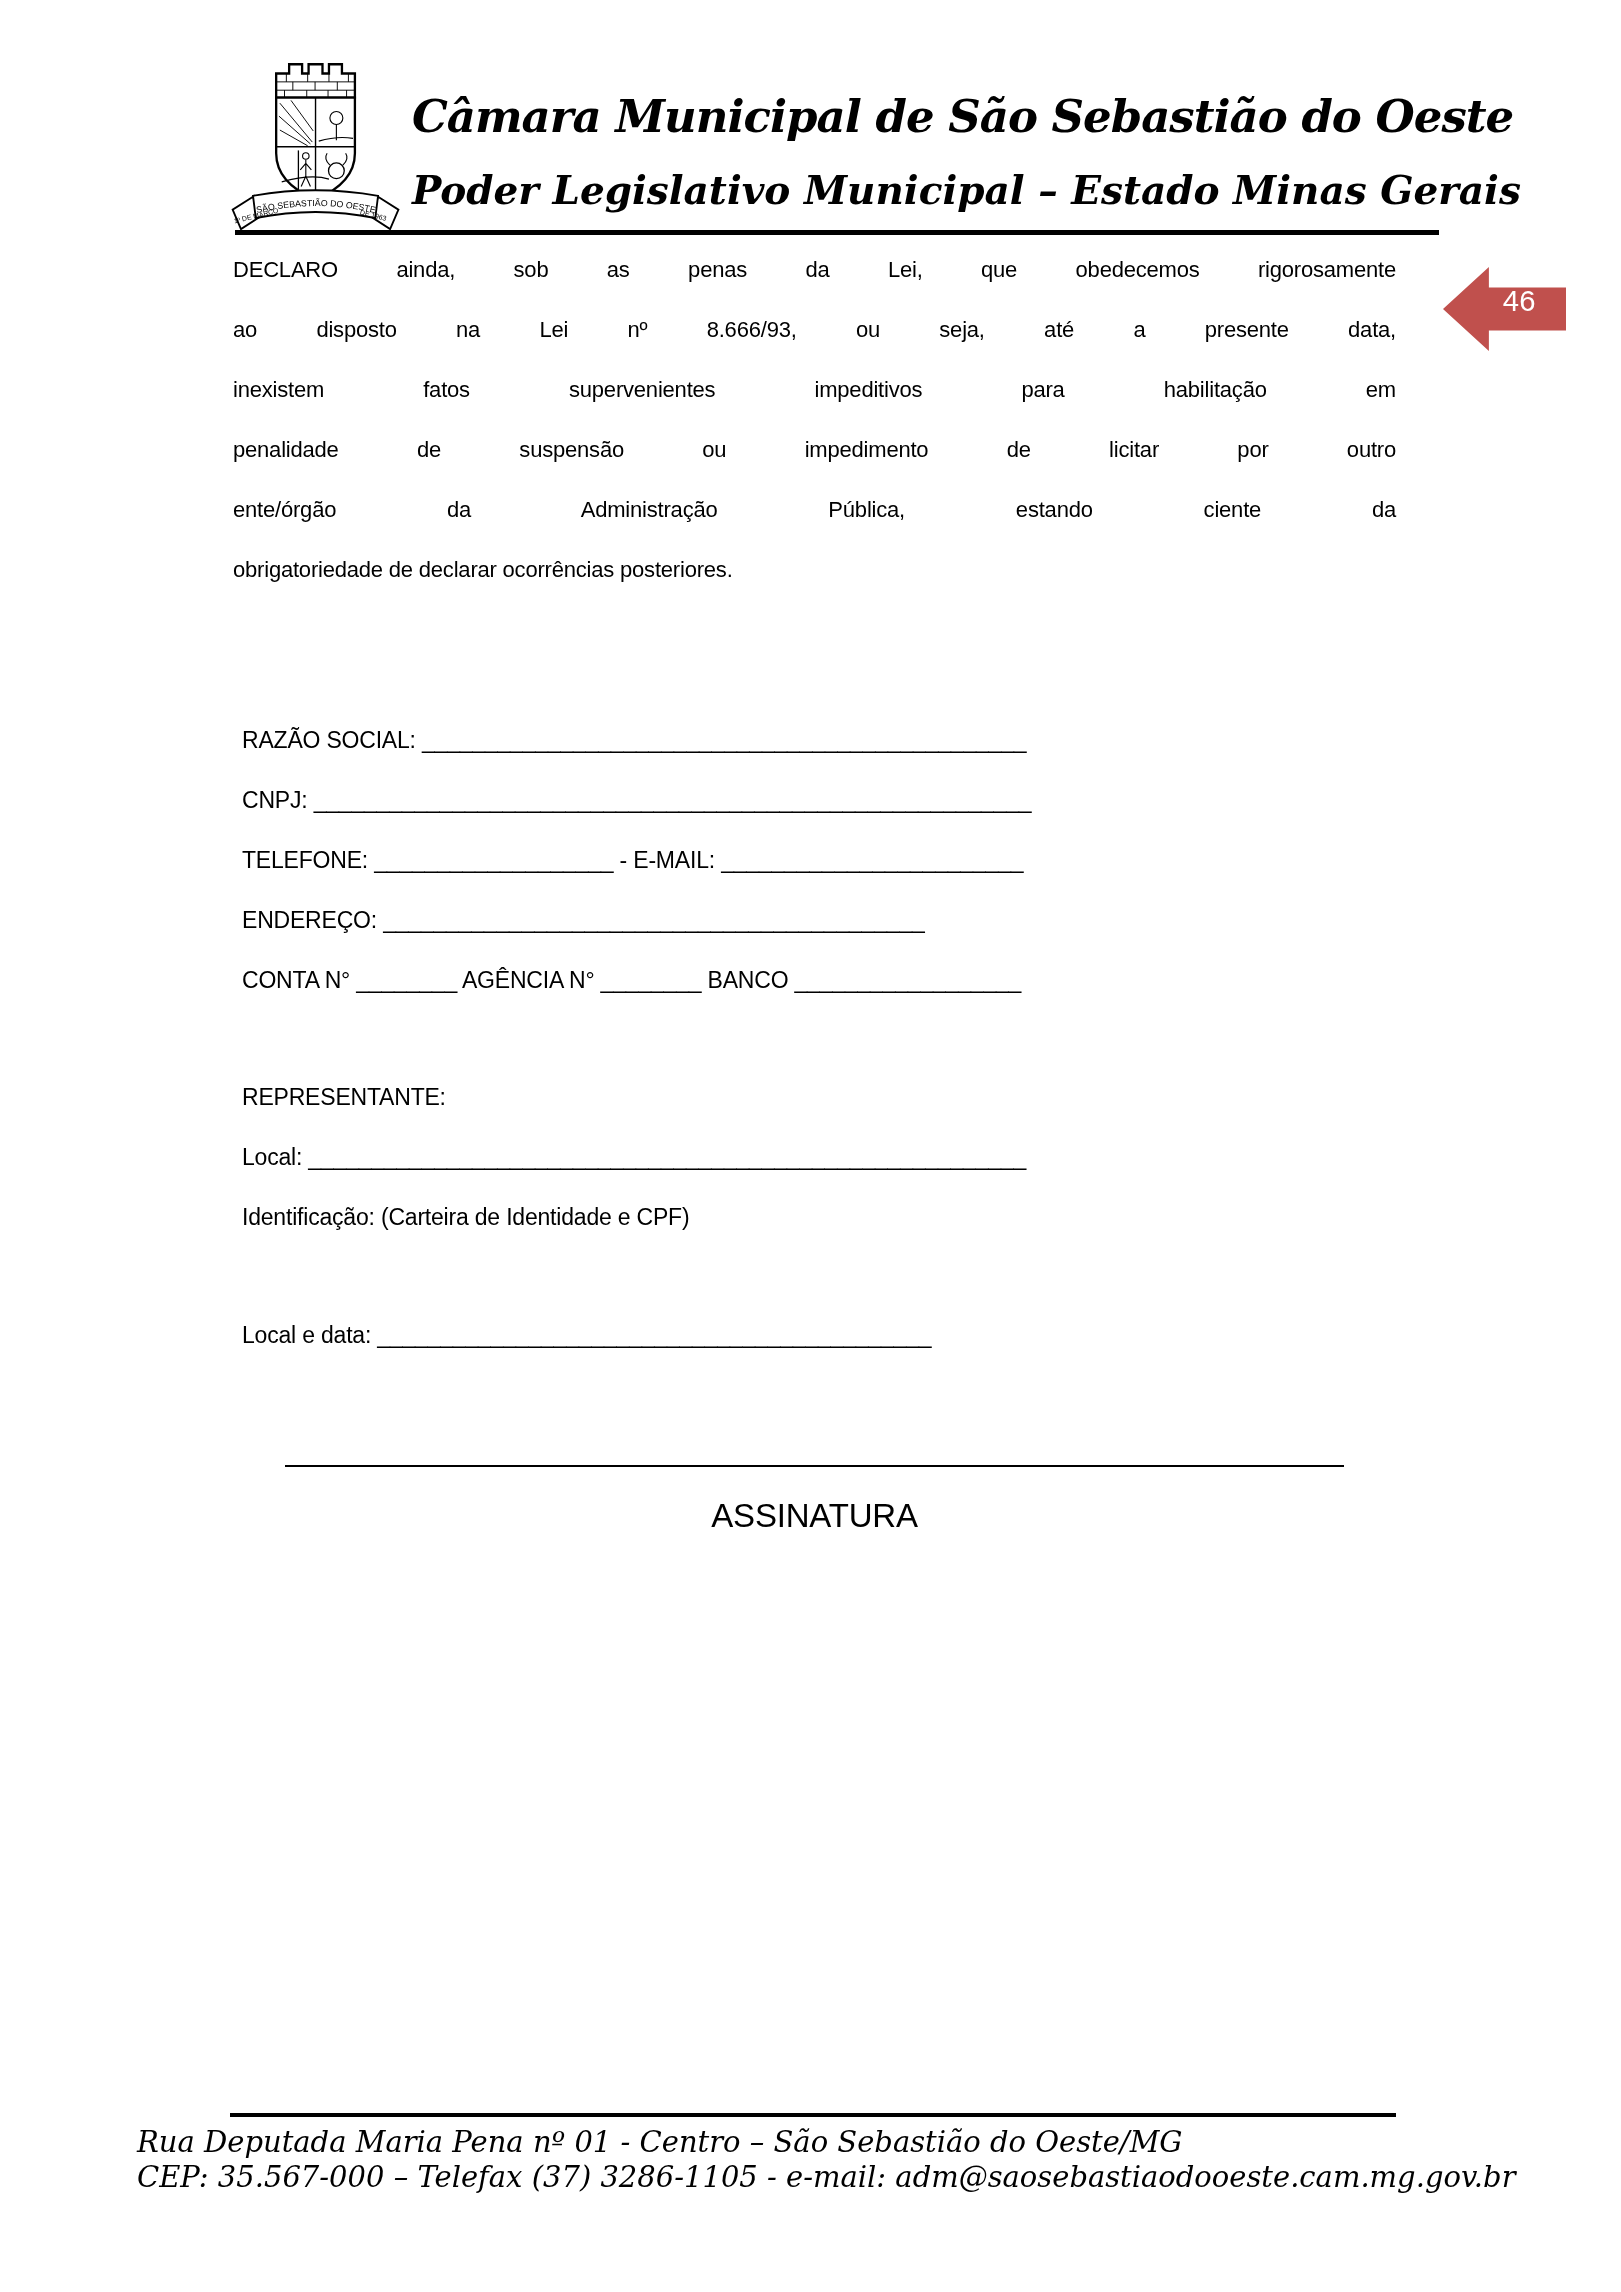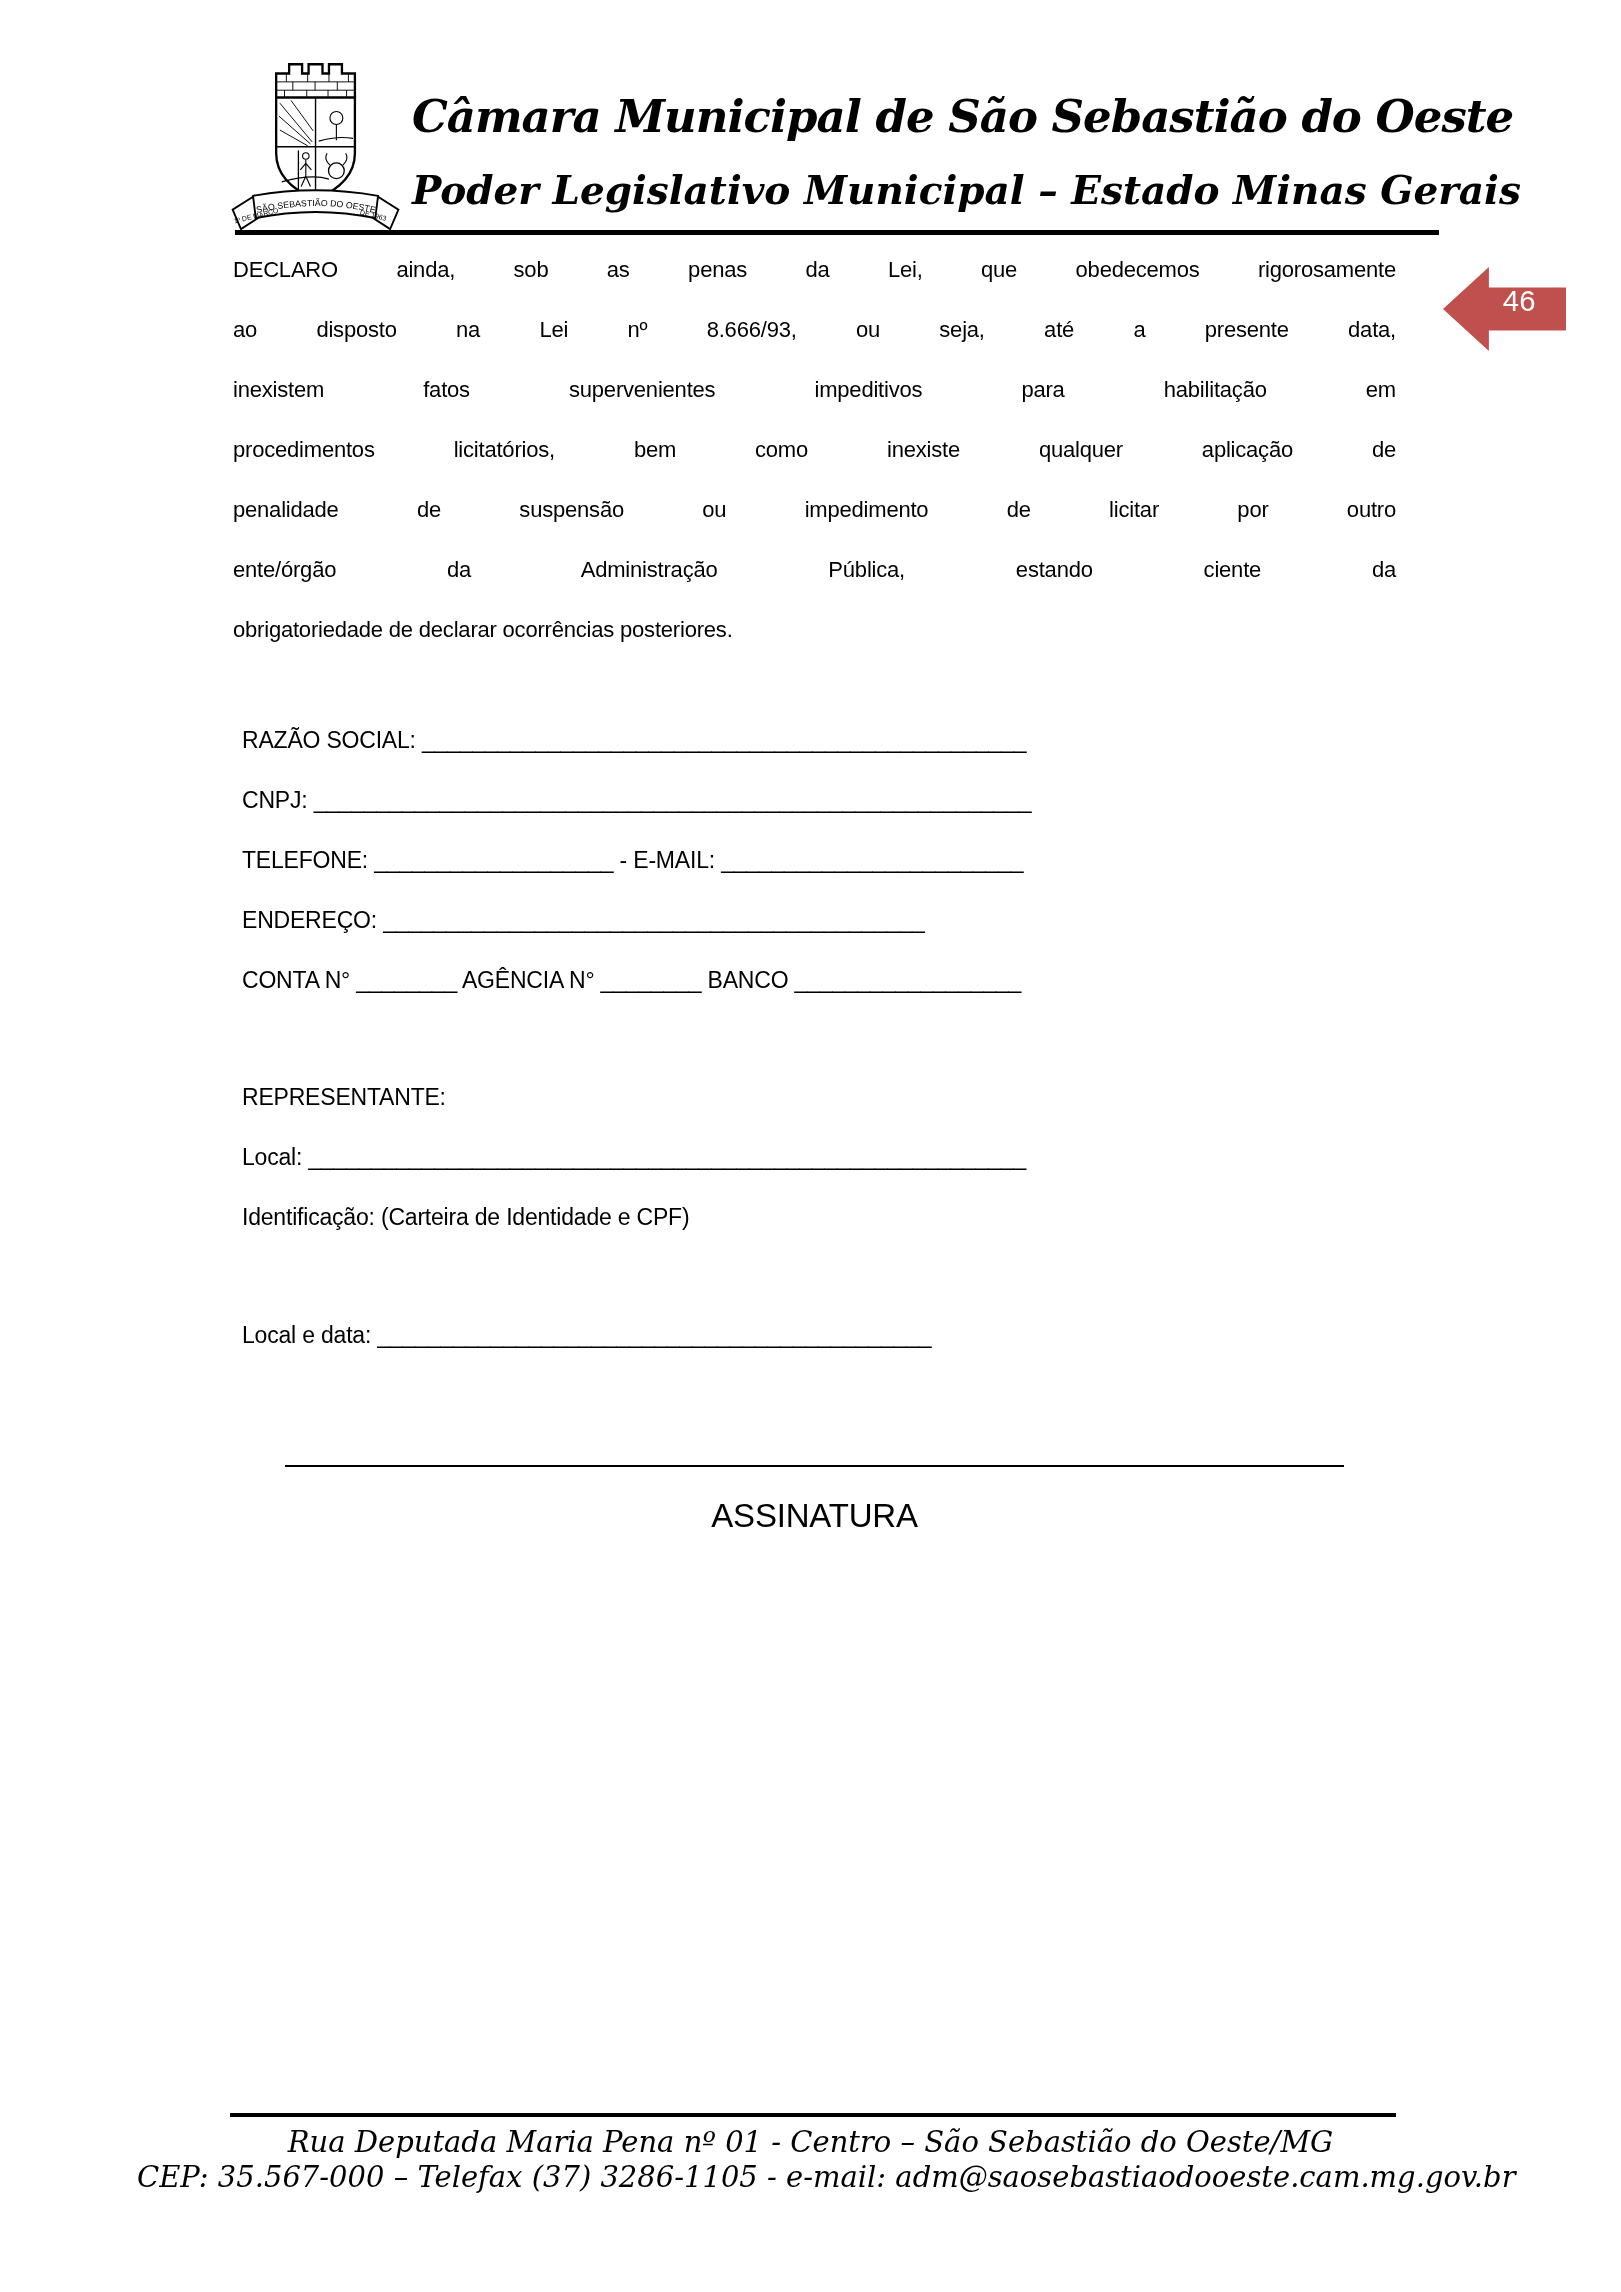--- a/index.html
+++ b/index.html
@@ -32,21 +32,21 @@
   .form-rows { top:710px; }
   .rep-rows  { top:1067px; }
   .local-row { top:1305px; }
 
   .sig-line  { position:absolute; left:285px; top:1465px; width:1059px; border-top:2.9px solid #000; }
   .sig-label { position:absolute; left:233px; top:1497px; width:1163px; text-align:center;
                font-size:33px; letter-spacing:-0.2px; }
 
   
   .ftr-rule { position:absolute; left:230px; top:2113px; width:1166px; height:3.9px; background:#000; }
-  .ftr { position:absolute; left:137px; width:1347px; text-align:center;
+  .ftr { position:absolute; left:137px; width:1347px; text-align:left;
          font-family:"DejaVu Serif", serif; font-style:italic; font-size:29px; white-space:nowrap; }
   .ftr1 { top:2125px; }
   .ftr2 { top:2160px; }
 </style>
 </head>
 <body>
 
 <div class="page">
 
   <svg class="logo" width="196" height="176" viewBox="0 0 210 190">
@@ -89,21 +89,20 @@
 
   <svg class="pg-arrow" width="123" height="84" viewBox="0 0 126 86">
     <polygon points="0,43 47,0 47,21 126,21 126,65 47,65 47,86" fill="#c0504d"></polygon>
     <text x="78" y="45" text-anchor="middle">46</text>
   </svg>
 
   <div class="decl">
     <div class="just">DECLARO ainda, sob as penas da Lei, que obedecemos rigorosamente</div>
     <div class="just">ao disposto na Lei nº 8.666/93, ou seja, até a presente data,</div>
     <div class="just">inexistem fatos supervenientes impeditivos para habilitação em</div>
-    <div class="just">procedimentos licitatórios, bem como inexiste qualquer aplicação de</div>
     <div class="just">penalidade de suspensão ou impedimento de licitar por outro</div>
     <div class="just">ente/órgão da Administração Pública, estando ciente da</div>
     <div class="last">obrigatoriedade de declarar ocorrências posteriores.</div>
   </div>
 
   <div class="rows form-rows">
     <div>RAZÃO SOCIAL: ________________________________________________</div>
     <div>CNPJ: _________________________________________________________</div>
     <div>TELEFONE: ___________________ - E-MAIL: ________________________</div>
     <div>ENDEREÇO: ___________________________________________</div>

